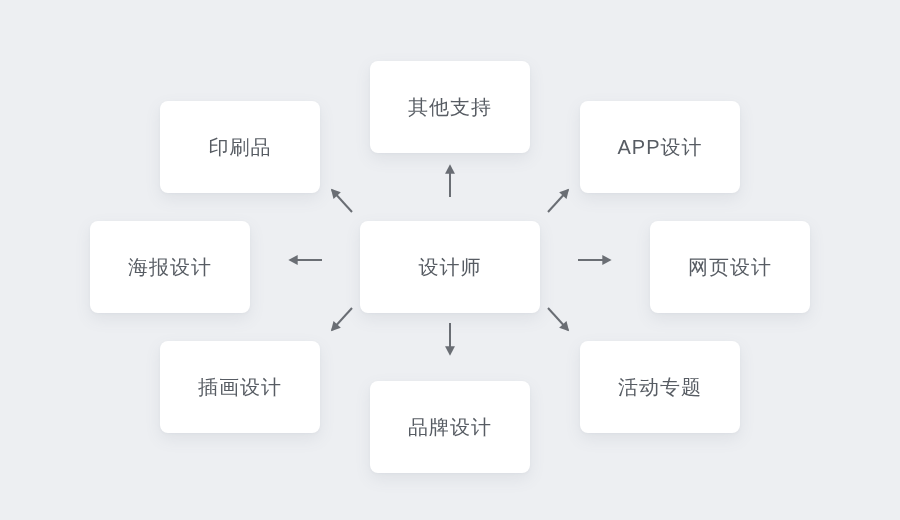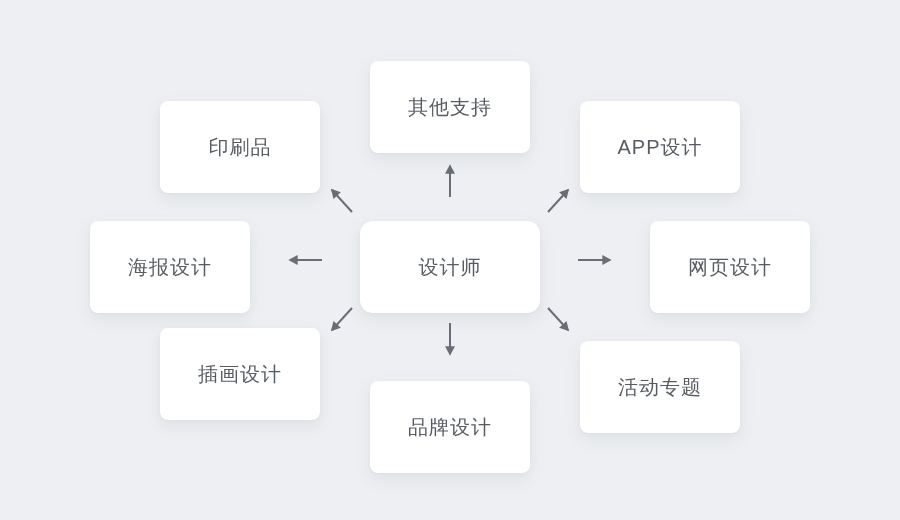--- a/index.html
+++ b/index.html
@@ -29,27 +29,27 @@
     align-items: center;
     justify-content: center;
   }
   .card-label {
     font-size: 20px;
     font-weight: 500;
     color: #575c63;
     letter-spacing: 1px;
     white-space: nowrap;
   }
-  .pos-center       { left: 360px; top: 221px; width: 180px; border-radius: 13px; }
+  .pos-center       { left: 360px; top: 221px; width: 180px; }
   .pos-top          { left: 370px; top:  61px; }
   .pos-top-left     { left: 160px; top: 101px; text-align: right; }
   .pos-top-right    { left: 580px; top: 101px; }
   .pos-left         { left:  82px; top: 221px; margin-left: 8px; }
   .pos-right        { left: 650px; top: 221px; font-family: Liberation Serif, serif; }
-  .pos-bottom-left  { left: 160px; top: 328px; text-align: center; }
+  .pos-bottom-left  { left: 160px; top: 341px; text-align: center; }
   .pos-bottom       { left: 370px; top: 381px; justify-content: center; }
   .pos-bottom-right { left: 580px; top: 341px; }
 </style>
 </head>
 <body>
 
 <div class="canvas">
 
   <svg class="arrow-layer" width="900" height="520" viewBox="0 0 900 520" xmlns="http://www.w3.org/2000/svg">
     <defs>

